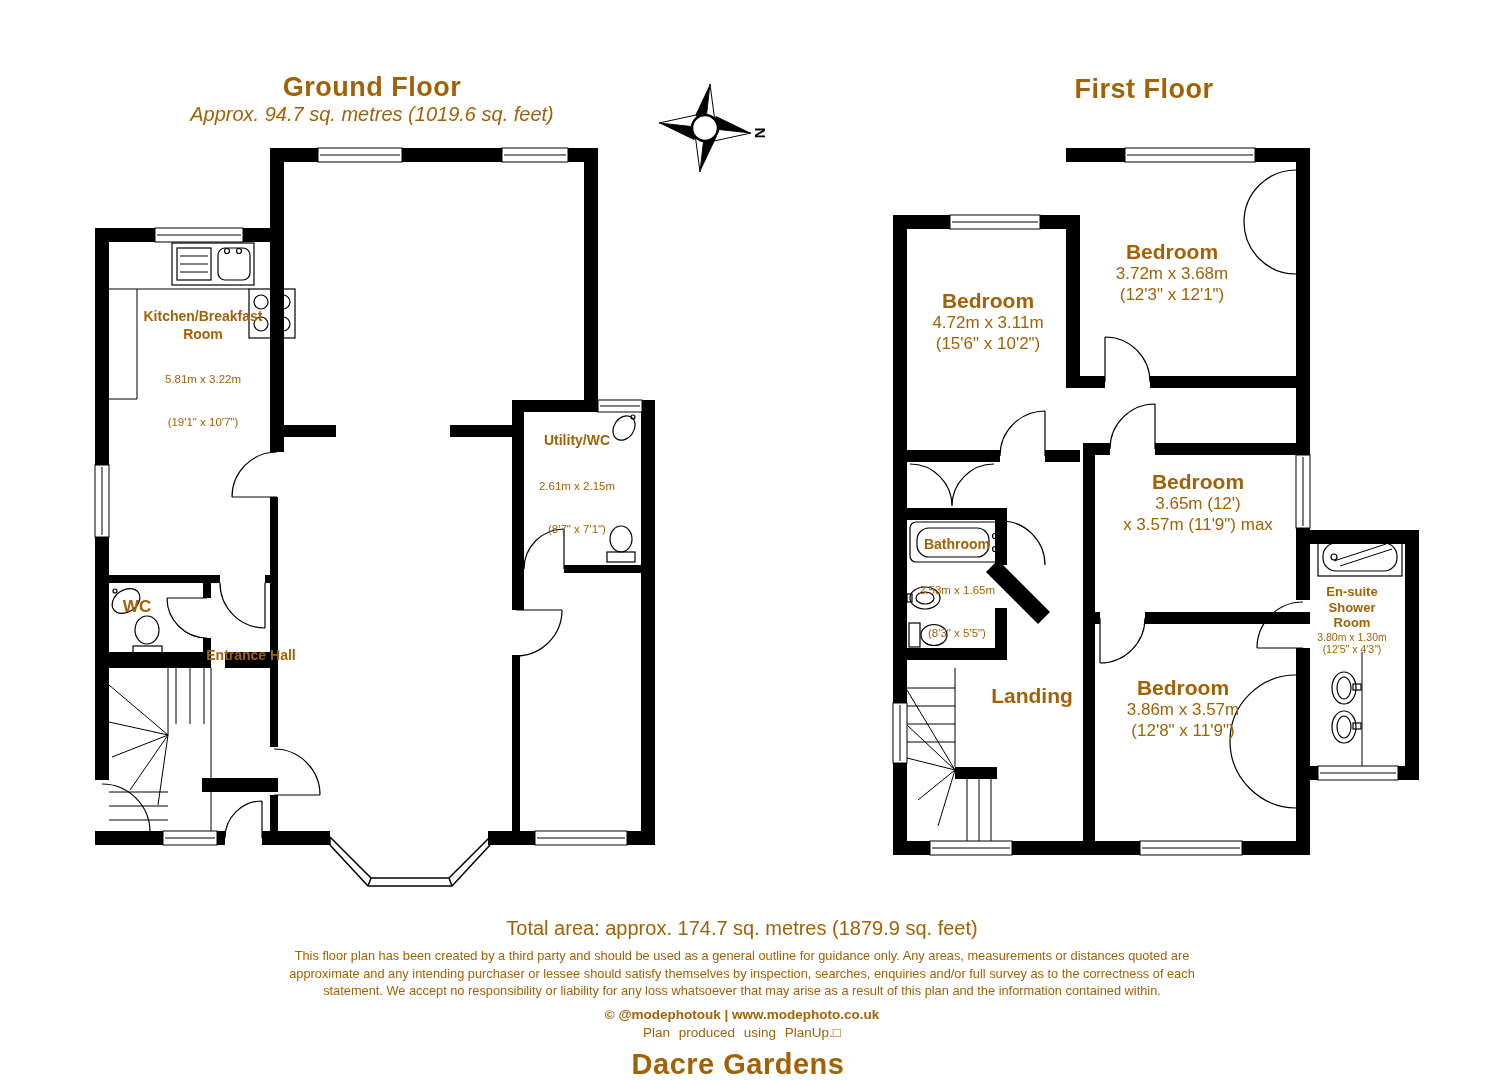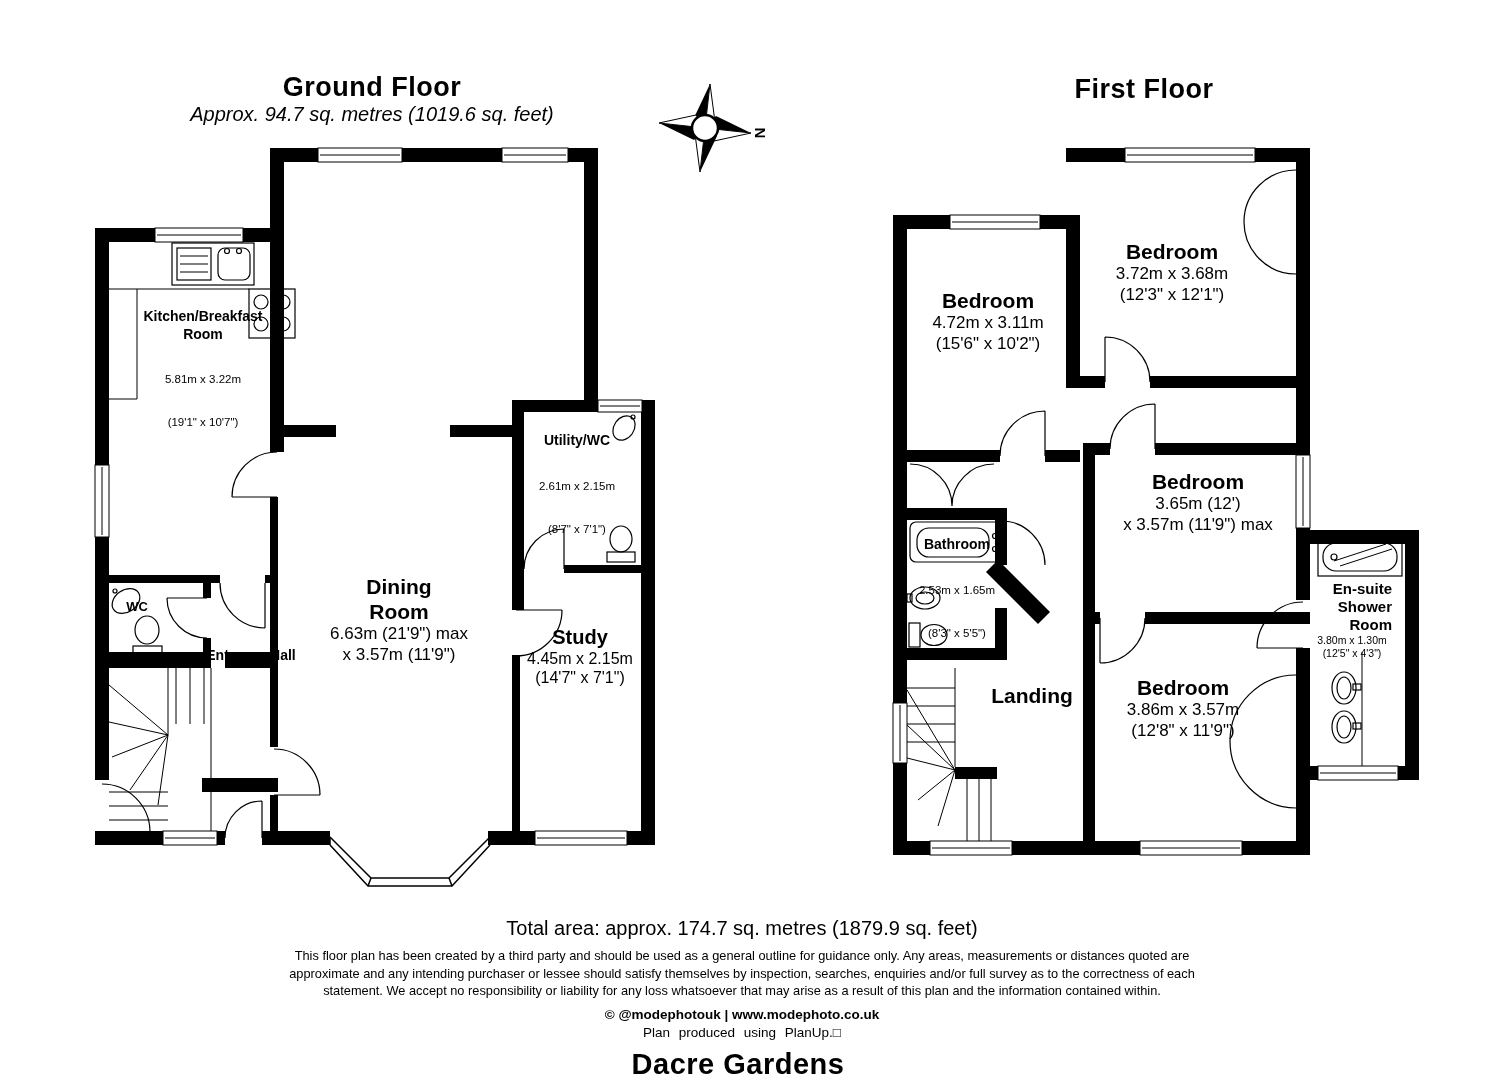--- a/index.html
+++ b/index.html
@@ -1,30 +1,30 @@
 <!DOCTYPE html>
 <html><head>
 <meta charset="utf-8">
 <style>
   html,body{margin:0;padding:0;background:#fff;}
   .page{position:relative;width:1485px;height:1080px;background:#fff;overflow:hidden;
-        font-family:"Liberation Sans", sans-serif;color:#000000;}
+        font-family:"Liberation Sans", sans-serif;color:#a16207;}
   svg{position:absolute;left:0;top:0;}
   .abs{position:absolute;transform:translate(-50%,-50%);text-align:center;white-space:nowrap;}
   .t-title{font-size:27px;font-weight:bold;letter-spacing:.5px;}
   .t-sub{font-size:20px;font-style:italic;}
   .lbl{position:absolute;transform:translate(-50%,-50%);text-align:center;line-height:1.2;}
   .lbl .rname{font-weight:bold;}
   .lbl.lg .rname{font-size:21px;}
   .lbl.lg .rdims{font-size:17px;}
   .lbl.md{line-height:1.25;}
   .lbl.md .rname{font-size:14px;}
   .lbl.md .rdims{font-size:11.5px;margin-top:29px;}
   .lbl.sm{line-height:1.2;}
-  .lbl.sm .rname{font-size:15px;text-align:right;}
+  .lbl.sm .rname{font-size:13px;}
   .lbl.sm .rdims{font-size:10.5px;}
   .wrap{white-space:normal;}
   .total{font-size:20px;}
   .disclaimer{position:absolute;left:742px;top:947px;transform:translateX(-50%);width:935px;
               font-size:12.8px;line-height:1.38;text-align:center;white-space:normal;}
   .credit{font-size:13.5px;}
   .produced{font-size:13.5px;word-spacing:5px;}
   .prop{font-size:29px;font-weight:bold;letter-spacing:.5px;}
 </style>
 </head>
@@ -265,38 +265,28 @@
     <div class="rdims">5.81m x 3.22m</div>
     <div class="rdims">(19'1" x 10'7")</div>
   </div>
 
   <div class="lbl md" style="left:577px;top:484px;width:110px;">
     <div class="rname">Utility/WC</div>
     <div class="rdims">2.61m x 2.15m</div>
     <div class="rdims">(8'7" x 7'1")</div>
   </div>
 
-  <div class="lbl lg" style="left:399px;top:620px;width:220px;">
-    <div class="rname wrap" style="width:110px;margin:0 auto;">Dining Room</div>
-    <div class="rdims">6.63m (21'9") max</div>
-    <div class="rdims">x 3.57m (11'9")</div>
-  </div>
-
-  <div class="lbl lg" style="left:580px;top:656px;width:180px;">
-    <div class="rname" style="font-size:20px;">Study</div>
-    <div class="rdims" style="font-size:16px;">4.45m x 2.15m</div>
-    <div class="rdims" style="font-size:16px;">(14'7" x 7'1")</div>
-  </div>
+
 
   <div class="lbl md" style="left:251px;top:656px;width:90px;">
     <div class="rname wrap">Entrance Hall</div>
   </div>
 
   <div class="lbl md" style="left:137px;top:607px;">
-    <div class="rname" style="font-size:13px;">WC</div>
+    <div class="rname" style="font-size:17px;">WC</div>
   </div>
 
   <div class="lbl lg" style="left:988px;top:321px;width:200px;">
     <div class="rname">Bedroom</div>
     <div class="rdims">4.72m x 3.11m</div>
     <div class="rdims">(15'6" x 10'2")</div>
   </div>
 
   <div class="lbl lg" style="left:1172px;top:272px;width:200px;">
     <div class="rname">Bedroom</div>

